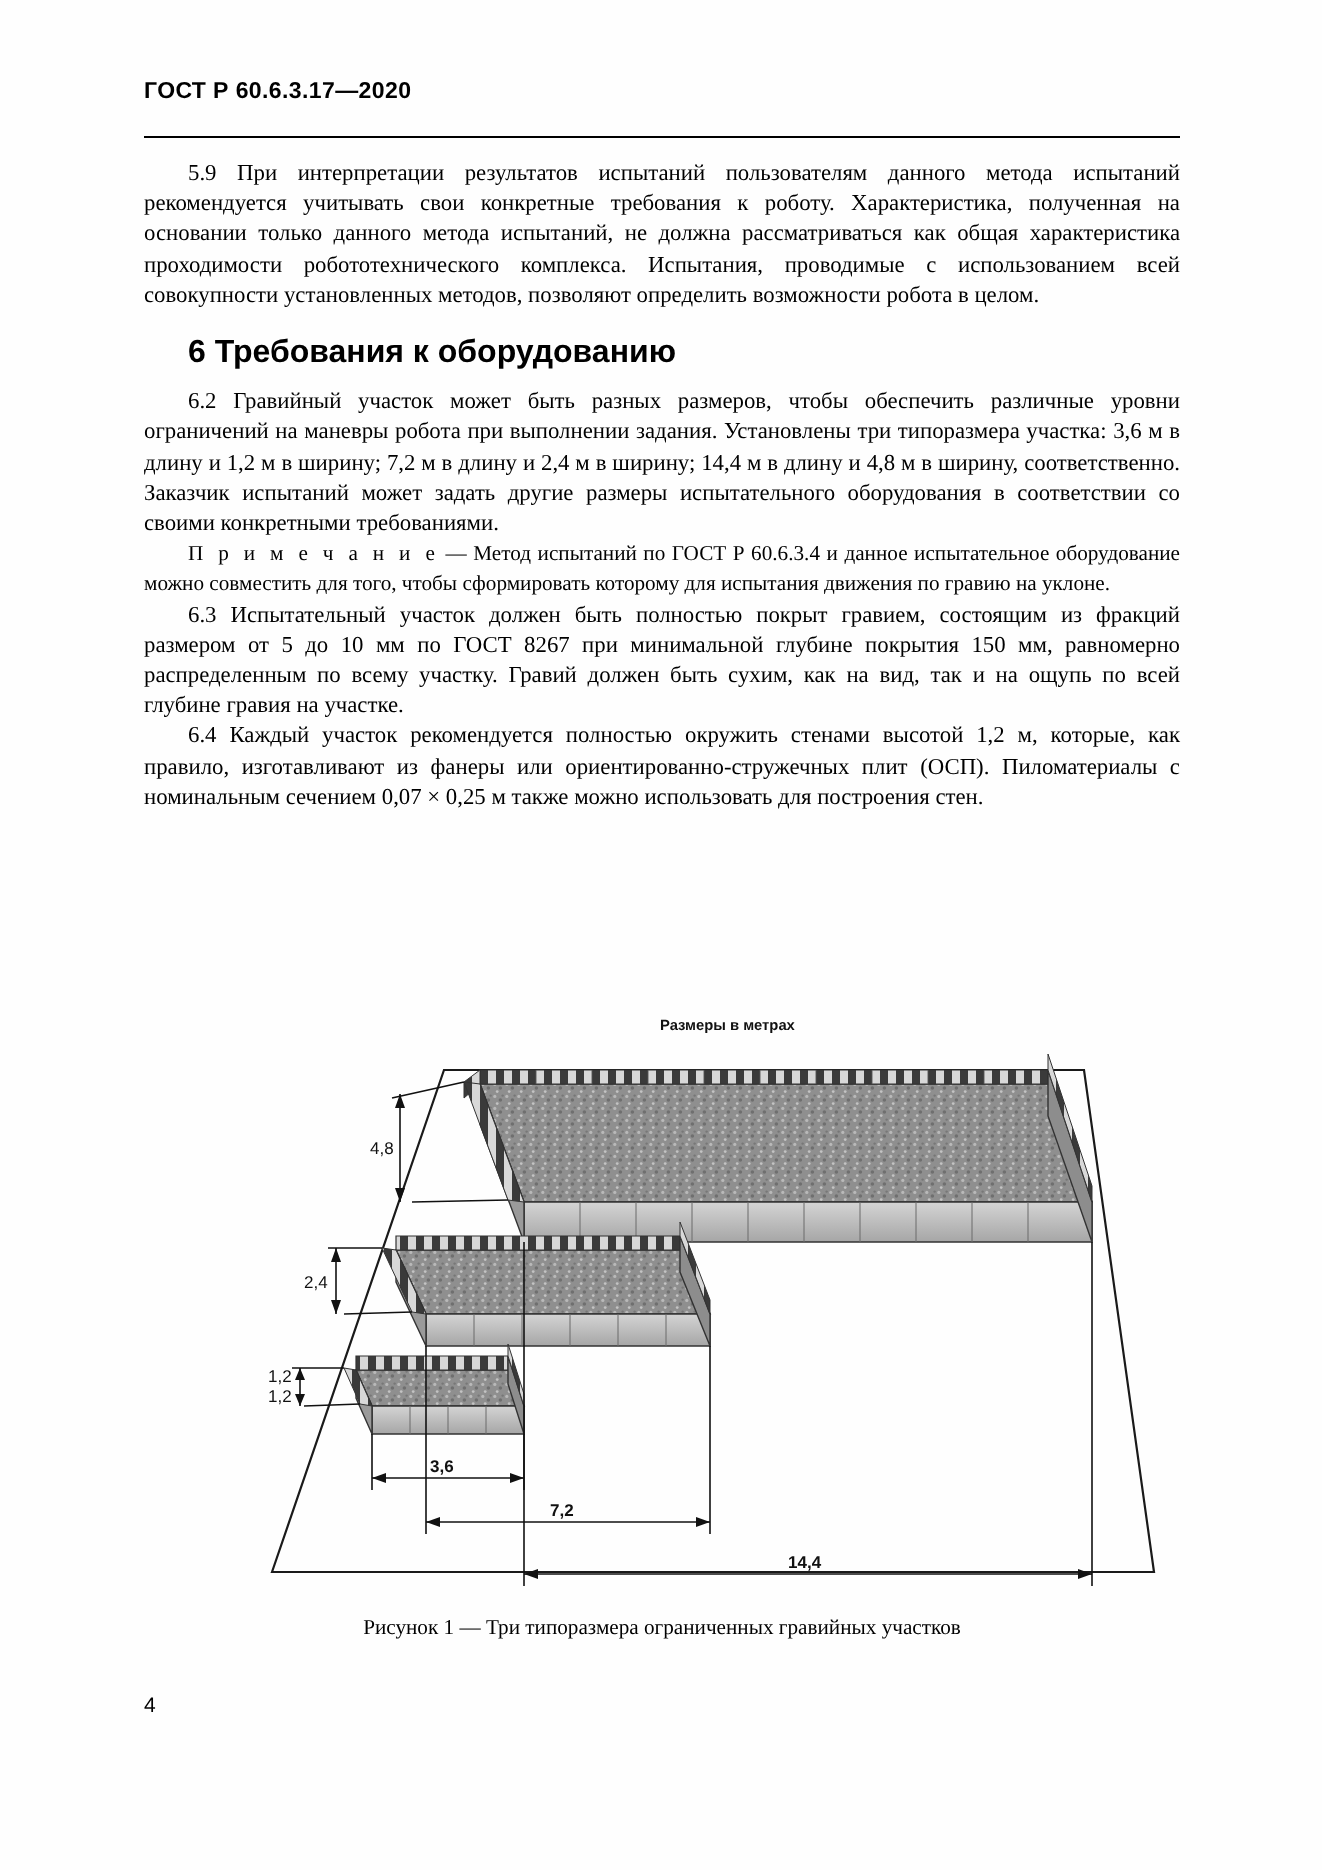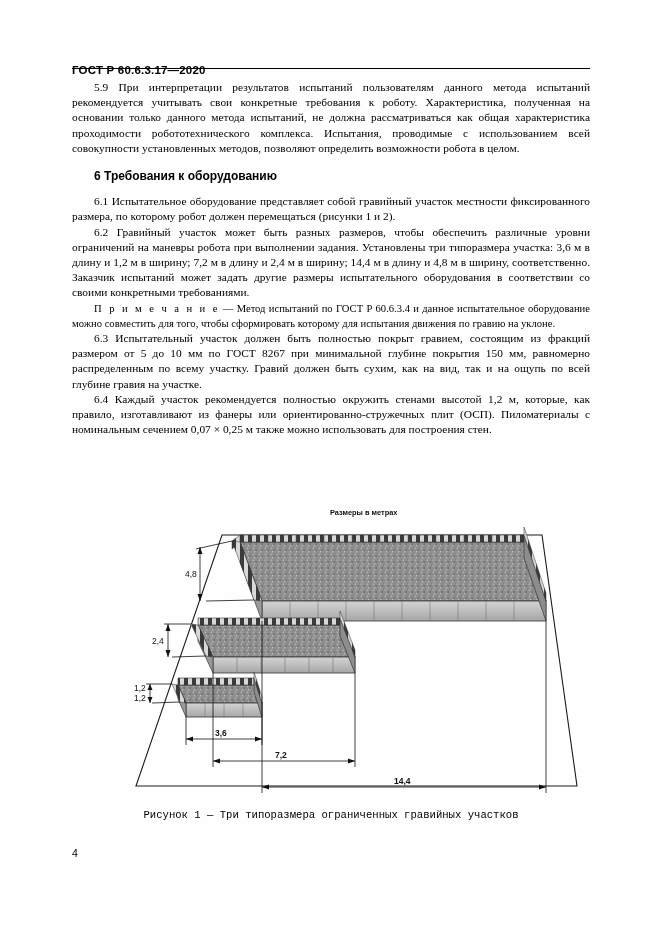--- a/index.html
+++ b/index.html
@@ -18,21 +18,21 @@
   .page {
     position: absolute;
     left: 0; top: 0;
     width: 661px;
     height: 935px;
     background: #fefefe;
   }
   .header {
     position: absolute;
     left: 72px;
-    top: 64px;
+    top: 40px;
     font-family: "Liberation Sans", sans-serif;
     font-size: 11.5px;
     font-weight: bold;
     letter-spacing: 0.2px;
   }
   .header-rule {
     position: absolute;
     left: 72px;
     top: 68px;
     width: 518px;
@@ -55,21 +55,21 @@
     hyphens: manual;
   }
   .indent {
     text-indent: 22px;
   }
   .gap {
     margin-top: 2px;
   }
   .section-title {
     font-family: "Liberation Sans", sans-serif;
-    font-size: 12px;
+    font-size: 16px;
     font-weight: bold;
     margin: 13px 0 10px 22px;
   }
   .note {
     text-indent: 22px;
   }
   .note .sp {
     letter-spacing: 2.1px;
     font-size: 10.6px;
     margin-top: 32px;
@@ -95,21 +95,20 @@
     color: #111;
     margin-top: 10px;
   }
   .fig-caption {
     position: absolute;
     left: 0;
     top: 312px;
     width: 518px;
     text-align: center;
     font-size: 10.6px;
-    font-family: Liberation Mono, monospace;
   }
   .fig-svg {
     position: absolute;
     left: 0;
     top: 8px;
   }
   .page-number {
     position: absolute;
     left: 72px;
     top: 847px;
@@ -123,21 +122,20 @@
 <div class="page">
 
   <div class="header">ГОСТ Р 60.6.3.17—2020</div>
   <div class="header-rule"></div>
 
   <div class="content">
     <p class="indent">5.9 При интерпретации результатов испытаний пользователям данного метода испытаний рекомендуется учитывать свои конкретные требования к роботу. Характеристика, полученная на основании только данного метода испытаний, не должна рассматриваться как общая характеристика проходимости робототехнического комплекса. Испытания, проводимые с использованием всей совокупности установленных методов, позволяют определить возможности робота в целом.</p>
 
     <div class="section-title">6  Требования к оборудованию</div>
 
-    <p class="indent">6.1  Испытательное оборудование представляет собой гравийный участок местности фиксированного размера, по которому робот должен перемещаться (рисунки 1 и 2).</p>
     <p class="indent">6.2  Гравийный участок может быть разных размеров, чтобы обеспечить различные уровни ограничений на маневры робота при выполнении задания. Установлены три типоразмера участка: 3,6 м в длину и 1,2 м в ширину; 7,2 м в длину и 2,4 м в ширину; 14,4 м в длину и 4,8 м в ширину, соответственно. Заказчик испытаний может задать другие размеры испытательного оборудования в соответствии со своими конкретными требованиями.</p>
 
     <p class="note gap"><span class="sp">П р и м е ч а н и е</span><span class="small"> — Метод испытаний по ГОСТ Р 60.6.3.4 и данное испытательное оборудование можно совместить для того, чтобы сформировать которому для испытания движения по гравию на уклоне.</span></p>
 
     <p class="indent gap">6.3  Испытательный участок должен быть полностью покрыт гравием, состоящим из фракций размером от 5 до 10 мм по ГОСТ 8267 при минимальной глубине покрытия 150 мм, равномерно распределенным по всему участку. Гравий должен быть сухим, как на вид, так и на ощупь по всей глубине гравия на участке.</p>
     <p class="indent">6.4  Каждый участок рекомендуется полностью окружить стенами высотой 1,2 м, которые, как правило, изготавливают из фанеры или ориентированно-стружечных плит (ОСП). Пиломатериалы с номинальным сечением 0,07 × 0,25 м также можно использовать для построения стен.</p>
   </div>
 
   <div class="figure">
     <div class="fig-caption-top">Размеры в метрах</div>

